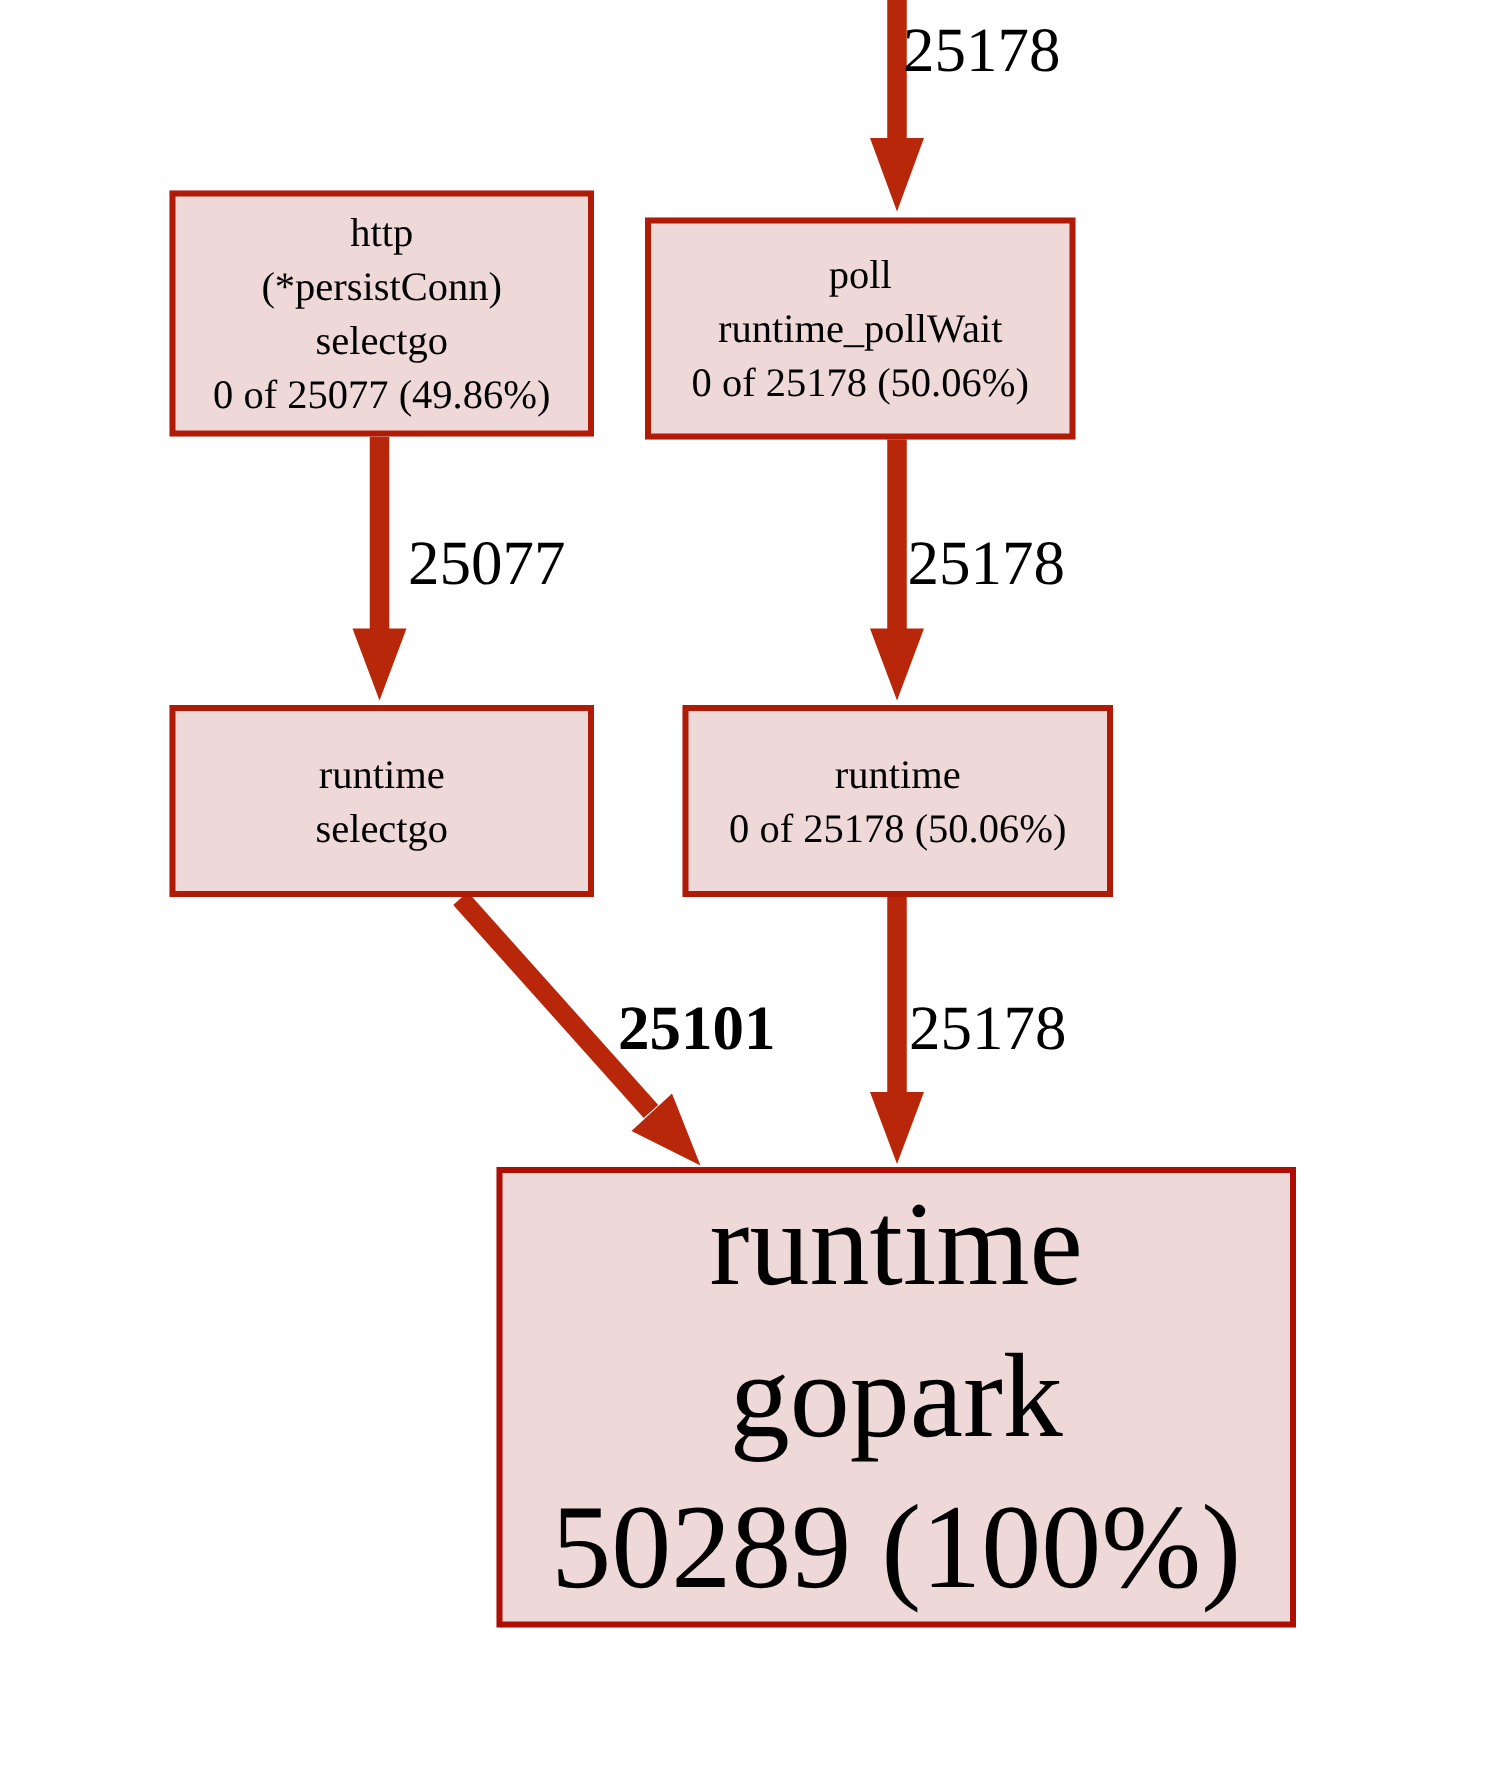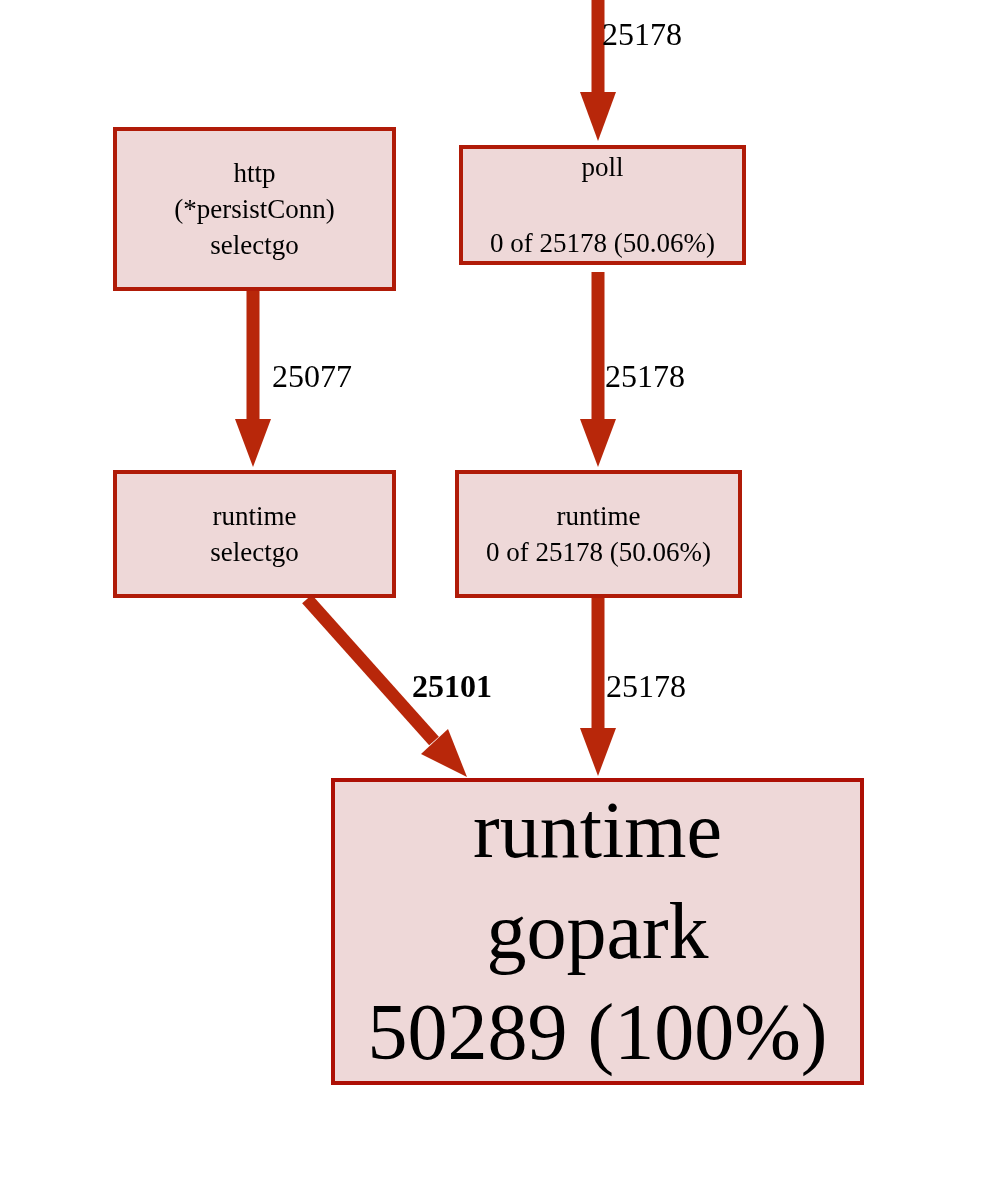--- a/index.html
+++ b/index.html
@@ -53,21 +53,21 @@
     font-size: 80px;
     line-height: 101px;
     border-color: var(--root-border, #ad0f05);
   }
   .node-line {
     display: block;
     white-space: nowrap;
   }
   .edge-label {
     position: absolute;
-    font-size: 32px;
+    font-size: 42px;
     line-height: 48px;
     white-space: nowrap;
   }
 </style>
 </head>
 <body>
 
 <div id="canvas" style="color: rgb(0, 0, 0); background: rgb(255, 255, 255);">
 
   <svg id="edges-svg" viewBox="0 0 1008 1184" xmlns="http://www.w3.org/2000/svg">
@@ -95,24 +95,26 @@
     <g>
       <line class="edge-shaft" x1="598" y1="598" x2="598" y2="730"></line>
       <polygon class="edge-head" points="580,728 616,728 598,776"></polygon>
     </g>
   </svg>
 
   <div class="node small" style="left:113px; top:127px; width:283px; height:164px;">
     <span class="node-line">http</span>
     <span class="node-line">(*persistConn)</span>
     <span class="node-line">selectgo</span>
+    <span class="node-line">0 of 25077 (49.86%)</span>
   </div>
 
-  <div class="node small" style="left:459px; top:145px; width:287px; height:120px;justify-content:space-between;">
+  <div class="node small" style="left:430px; top:145px; width:287px; height:148px;">
     <span class="node-line">poll</span>
+    <span class="node-line">runtime_pollWait</span>
     <span class="node-line">0 of 25178 (50.06%)</span>
   </div>
 
   <div class="node small" style="left:113px; top:470px; width:283px; height:128px;">
     <span class="node-line">runtime</span>
     <span class="node-line">selectgo</span>
   </div>
 
   <div class="node small" style="left:455px; top:470px; width:287px; height:128px;">
     <span class="node-line">runtime</span>

